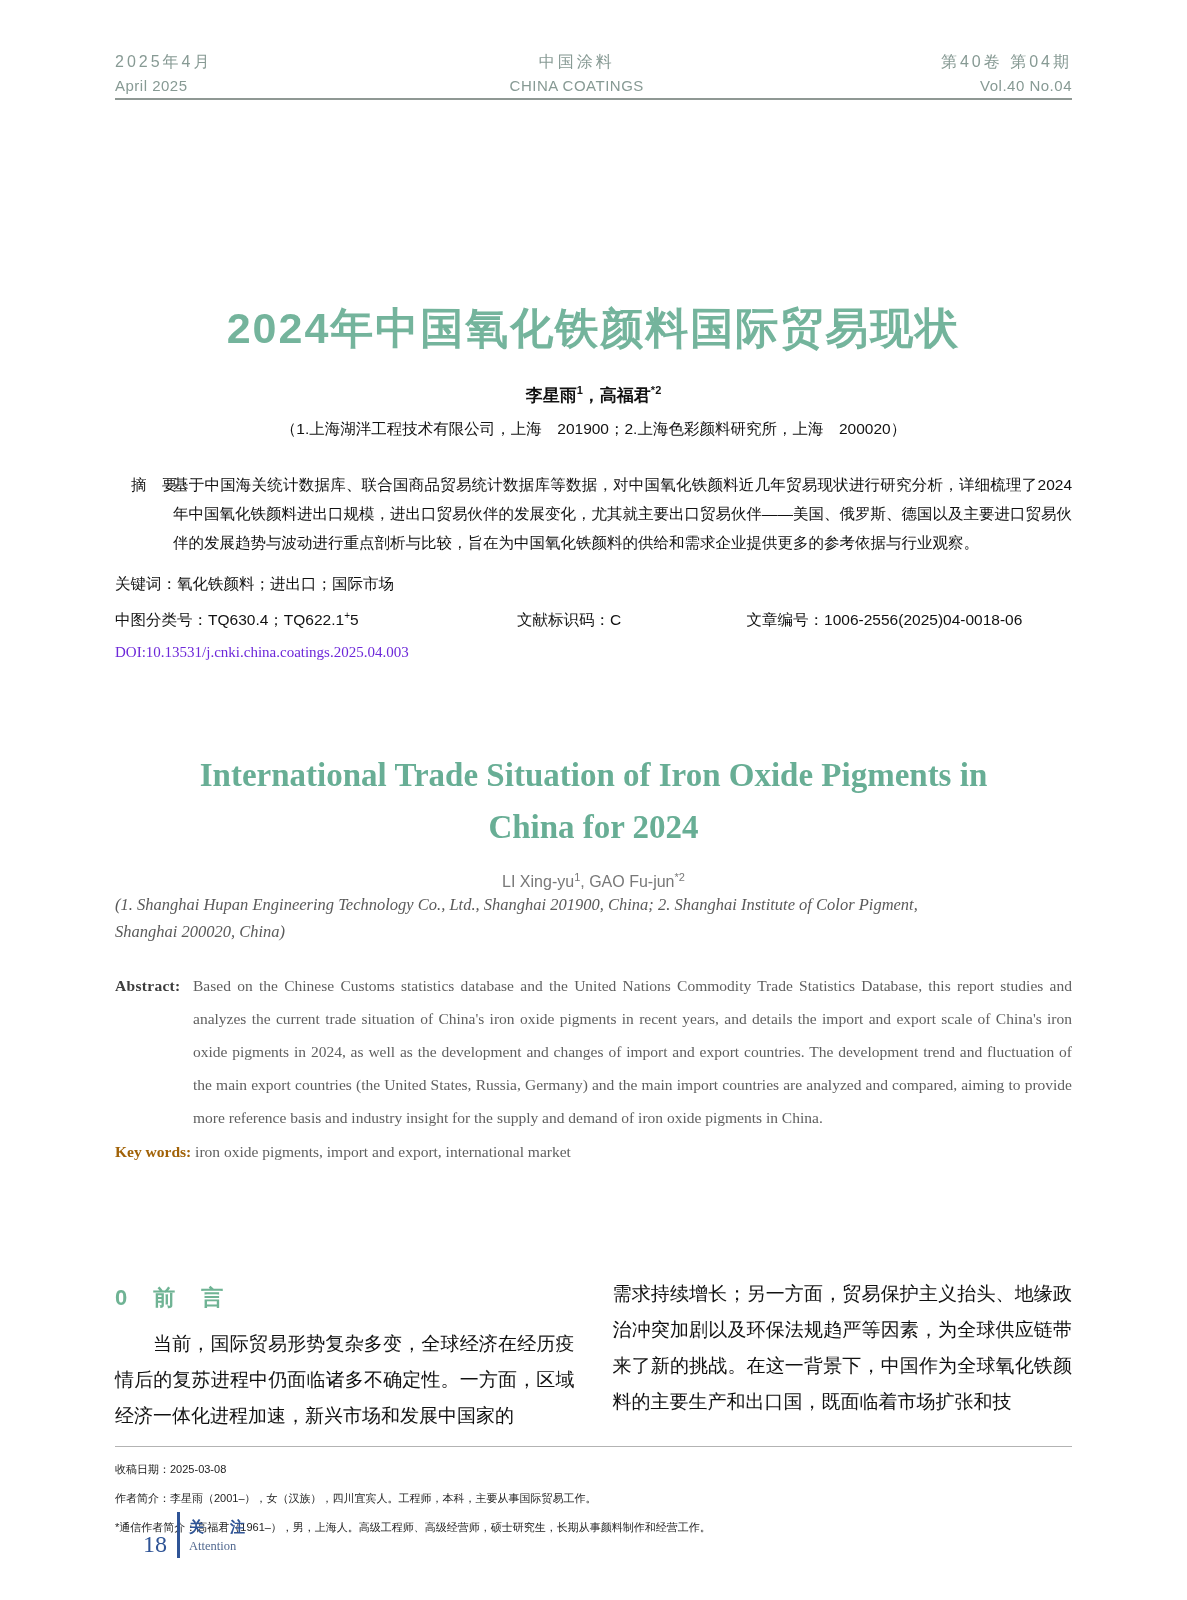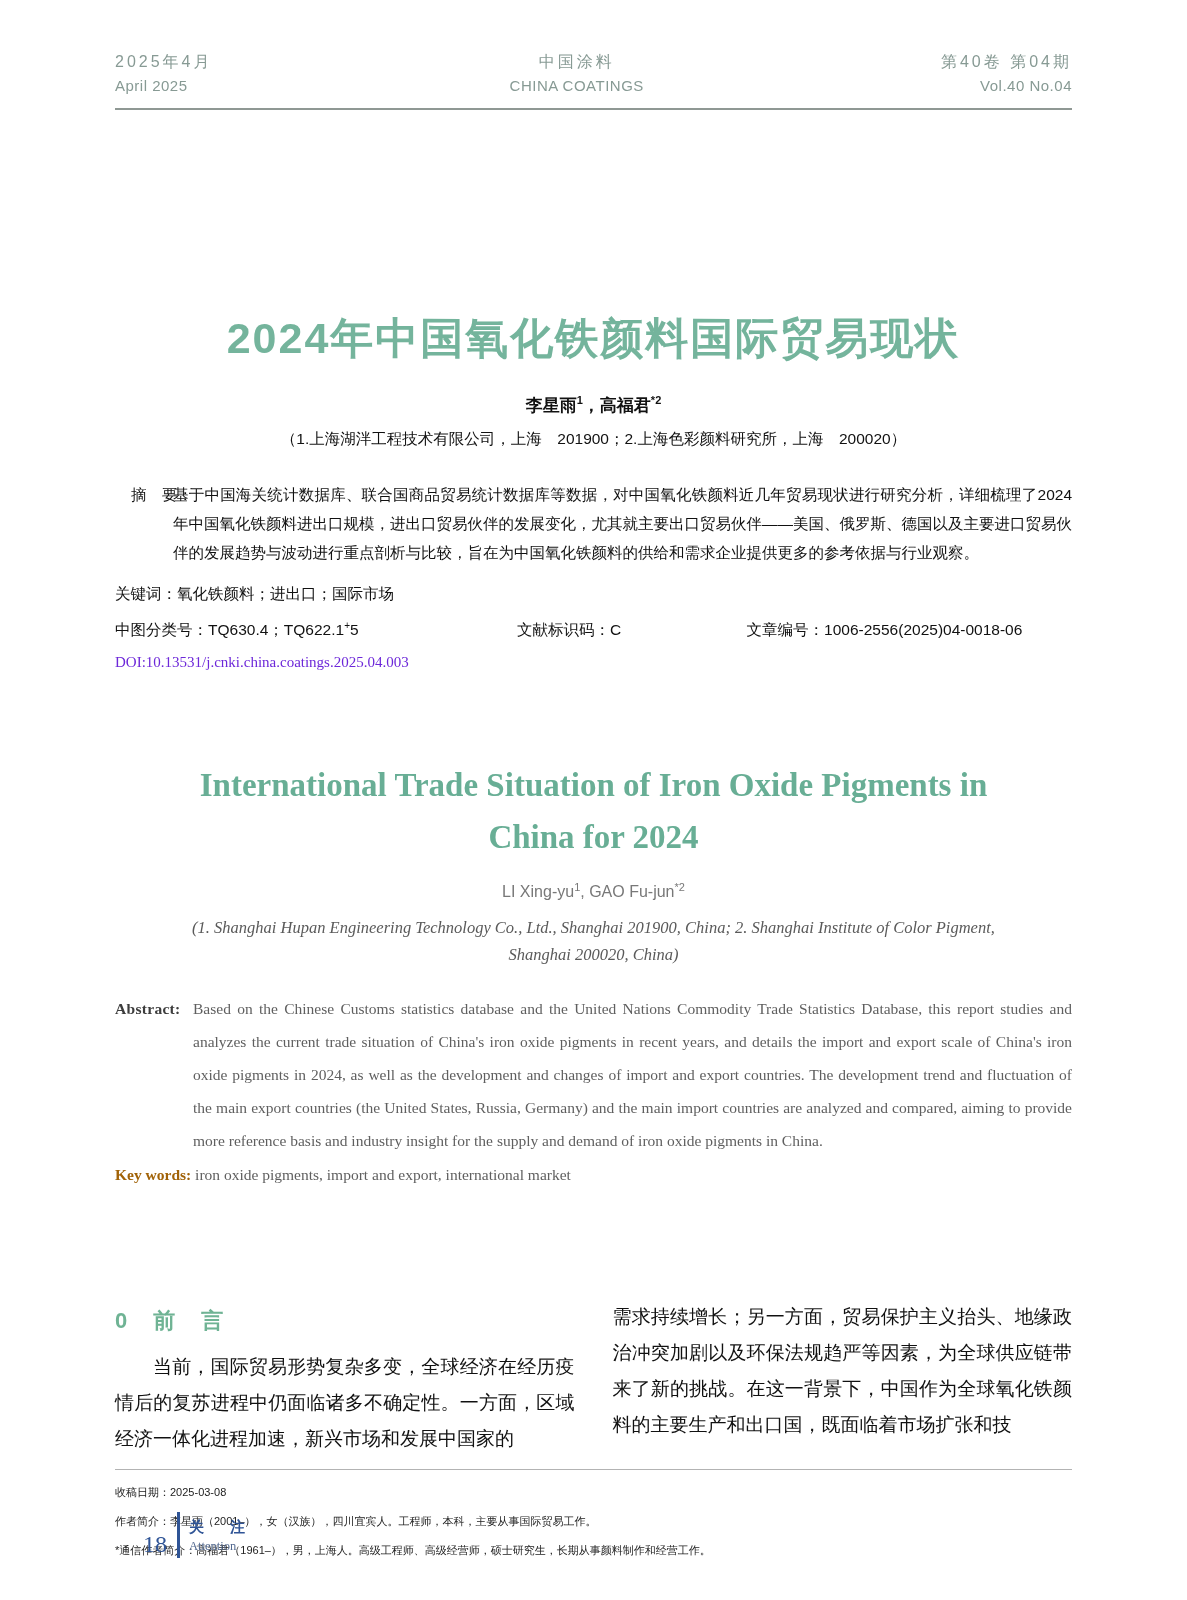--- a/index.html
+++ b/index.html
@@ -10,21 +10,21 @@
     background:#ffffff;
     box-sizing:border-box;
     padding:0 115px;
     overflow:hidden;
     font-family:"Liberation Sans","DejaVu Sans",sans-serif;
     color:#1a1a1a;
   }
   
   .j-header{
     display:flex;justify-content:space-between;align-items:flex-end;
-    padding-top:50px;padding-bottom:10px;
+    padding-top:50px;
     border-bottom:2px solid #8f9894;
     color:#879a94;
     font-size:16px;line-height:24px;
   }
   .jh-left{text-align:left;}
   .jh-center{text-align:center;}
   .jh-right{text-align:right;}
   .jh-cn{letter-spacing:3px;}
   .jh-en{font-size:15px;letter-spacing:0.5px;}
   
@@ -74,21 +74,21 @@
     margin-top:88px;text-align:center;
     font-family:"Liberation Serif","DejaVu Serif",serif;
     font-weight:700;font-size:33px;line-height:52px;
     color:#68ae95;
   }
   .authors-en{
     margin-top:18px;text-align:center;
     font-size:16px;color:#787878;
   }
   .affil-en{
-    margin-top:13px;text-align:center;
+    margin-top:0;
     font-family:"Liberation Serif","DejaVu Serif",serif;
     font-style:italic;font-size:16.5px;line-height:27px;color:#5a5a5a;
   }
   .abstract-en{
     position:relative;
     margin-top:24px;
     padding-left:78px;
     font-family:"Liberation Serif","DejaVu Serif",serif;
     font-size:15.5px;line-height:33px;text-align:justify;color:#5f5f5f;
   }

